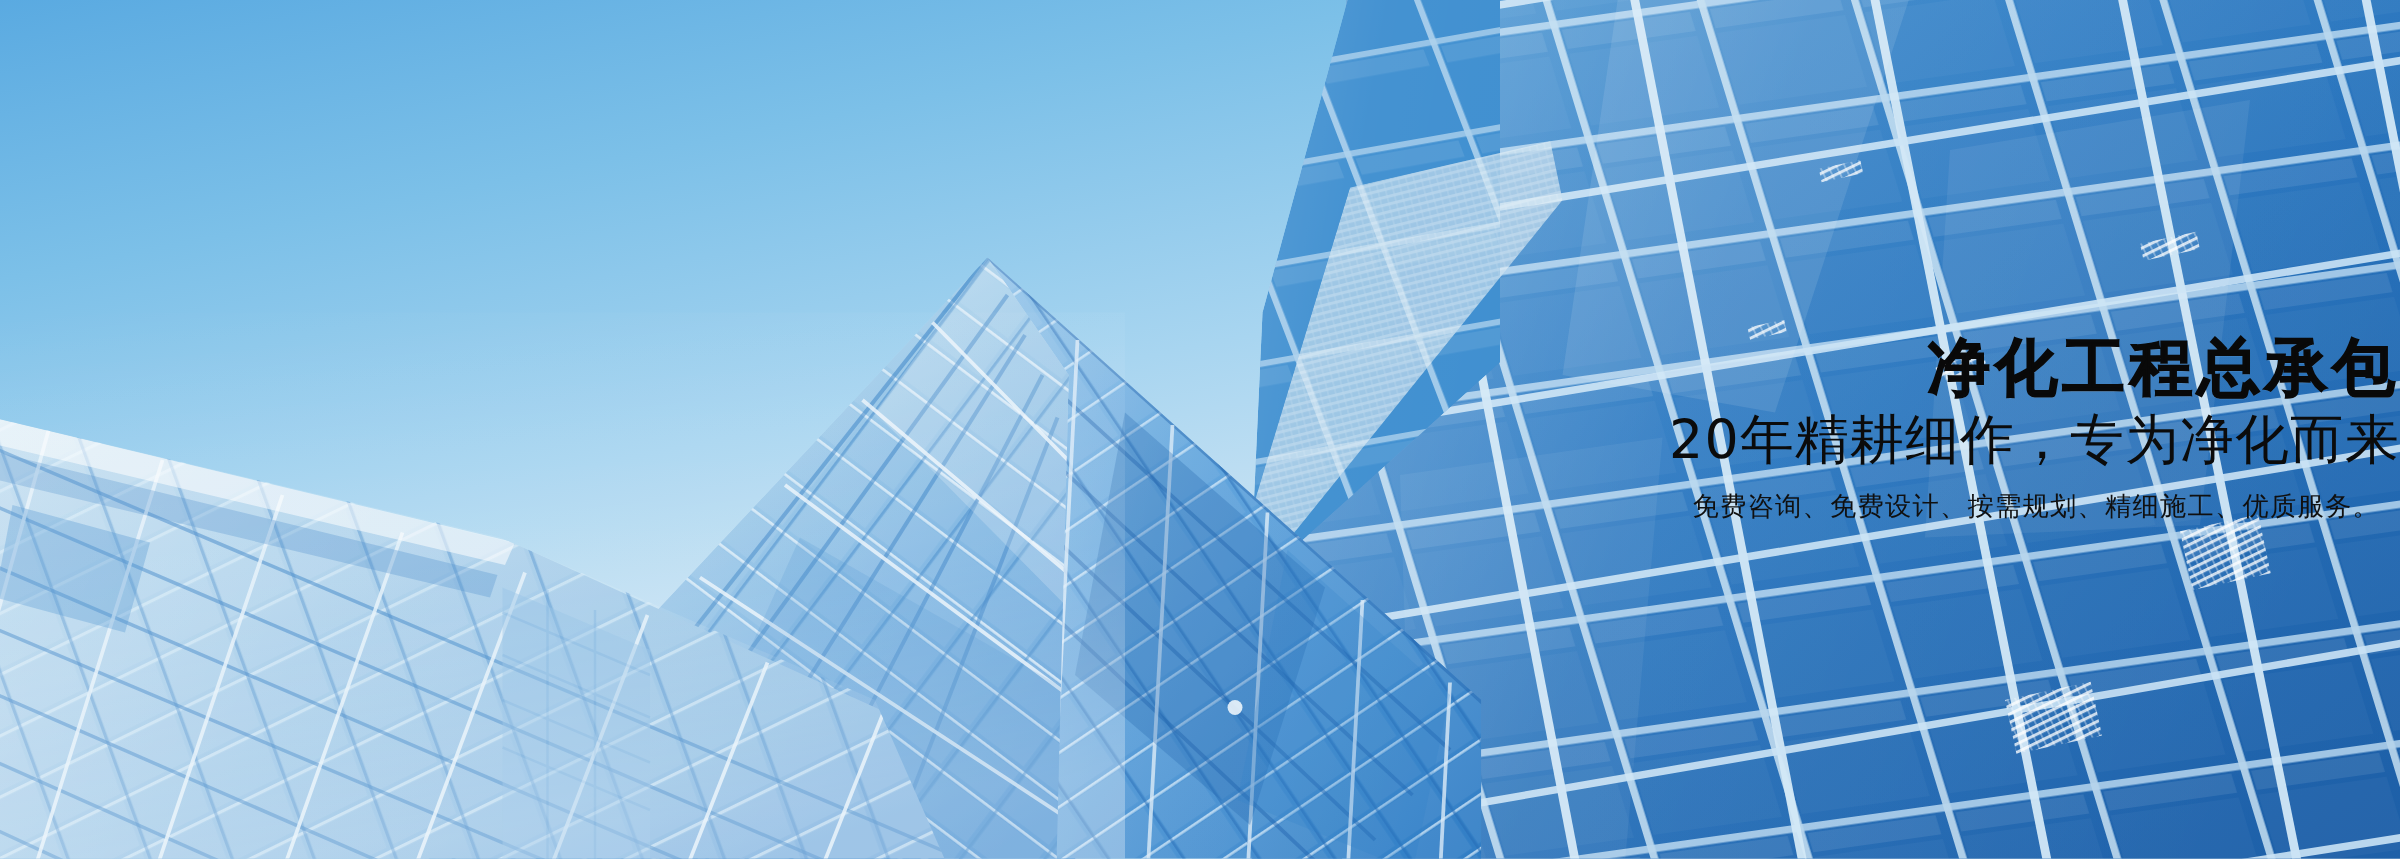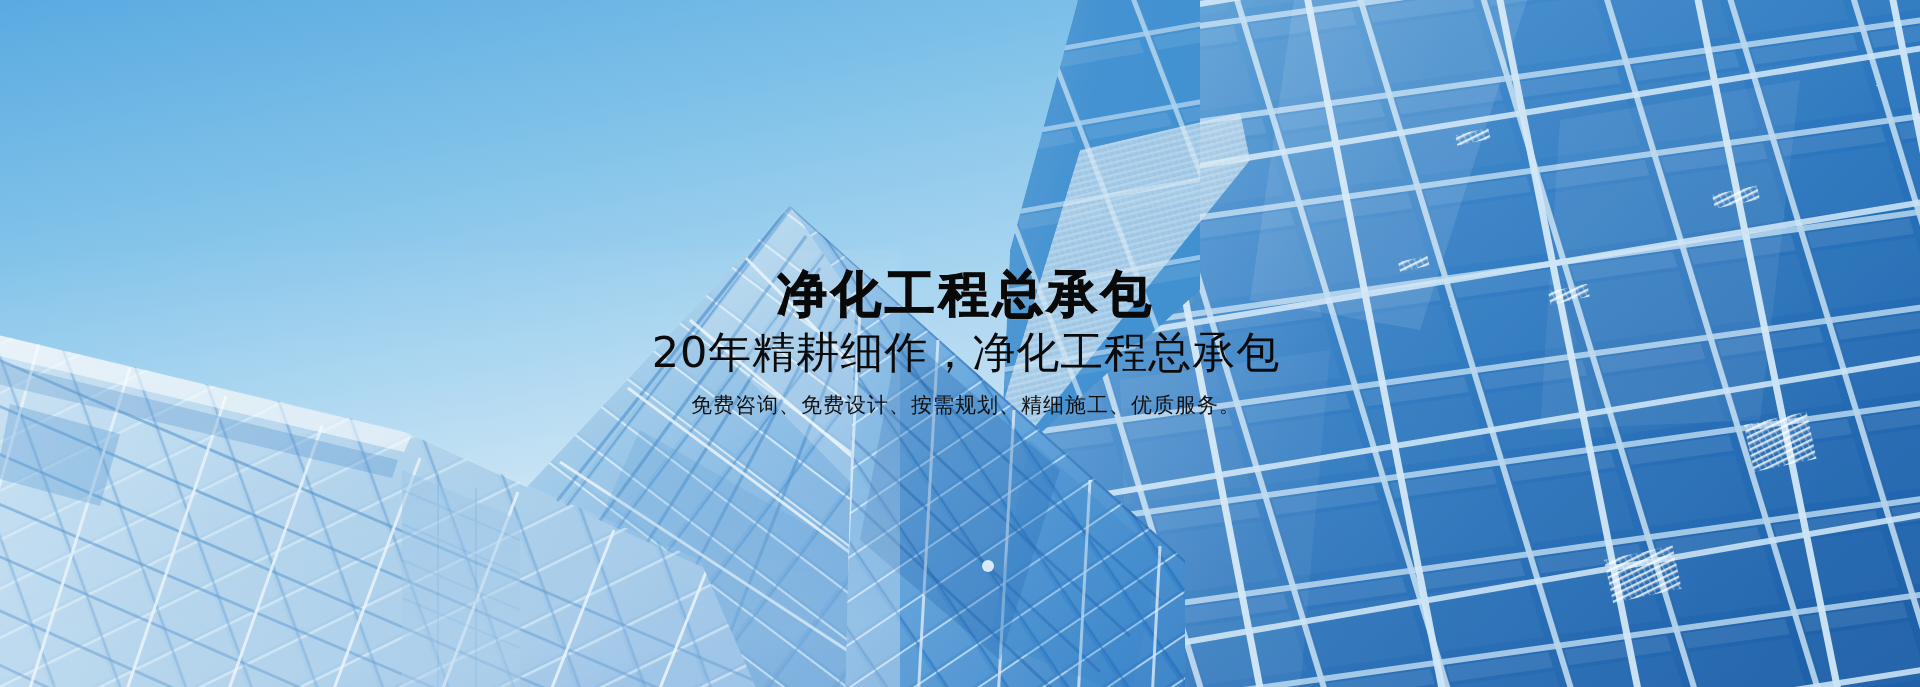--- a/index.html
+++ b/index.html
@@ -11,21 +11,21 @@
   #banner{
     position:relative;width:1920px;height:687px;overflow:hidden;
     background:linear-gradient(160deg,#5fadE2 0%,#7cc0e8 22%,#a3d3ef 48%,#c6e2f2 66%,#dcecf6 80%,#e9f2f8 100%);
   }
   .layer{position:absolute;inset:0;}
   svg.layer{display:block;}
 
   
   #hero-text{
     position:absolute;left:12px;right:0;top:268px;
-    text-align:center;z-index:40;
+    text-align:right;z-index:40;
     pointer-events:none;
   }
   #hero-title{
     font-size:50px;line-height:1.06;font-weight:bold;color:#090909;
     letter-spacing:4px;
     margin:0 0 8px 0;
     font-family:"DejaVu Sans","Liberation Sans",sans-serif;
     text-shadow:0 1px 0 rgba(255,255,255,.22);
     -webkit-text-stroke:1.1px #090909;
   }
@@ -293,17 +293,17 @@
         <line x1="438" y1="472" x2="438" y2="700"></line>
         <line x1="476" y1="488" x2="476" y2="700"></line>
       </g>
     </g>
 
     <rect x="0" y="250" width="900" height="437" fill="url(#haze)" opacity=".55"></rect>
   </svg>
 
   <div id="hero-text">
     <h1 id="hero-title">净化工程总承包</h1>
-    <p id="hero-subtitle">20年精耕细作，净化工程总承包</p>
+    <p id="hero-subtitle">20年精耕细作，专为净化而来</p>
     <p id="hero-tagline">免费咨询、免费设计、按需规划、精细施工、优质服务。</p>
   </div>
 
 </div>
 
 </body></html>

